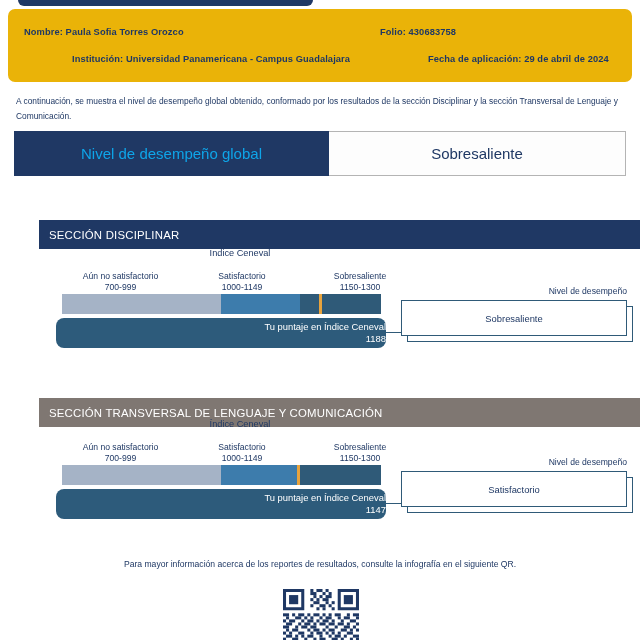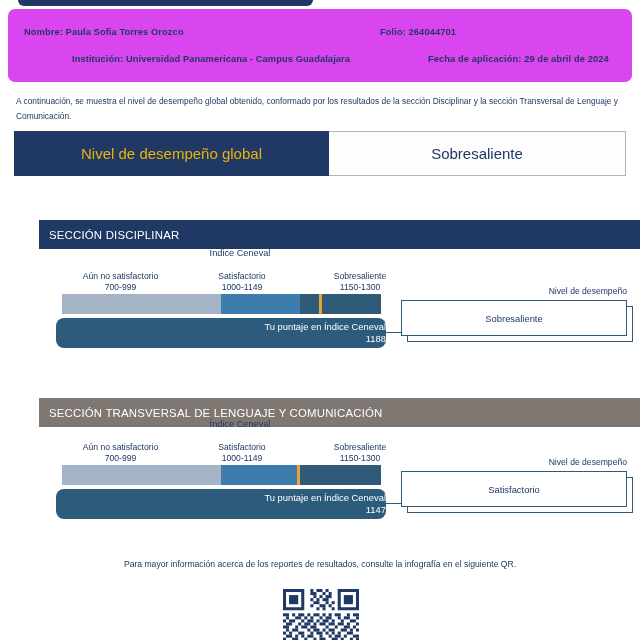--- a/index.html
+++ b/index.html
@@ -29,21 +29,21 @@
     border-radius: 0 0 6px 6px;
   }
 
   
   .id-panel {
     position: absolute;
     left: 8px;
     top: 9px;
     width: 624px;
     height: 73px;
-    background: #d946ef;
+    background: #eab308;
     border-radius: 7px;
   }
   .id-row {
     position: absolute;
     display: flex;
     font-size: 9.3px;
     font-weight: bold;
     color: #1f3864;
     letter-spacing: .1px;
     white-space: nowrap;
@@ -69,21 +69,21 @@
     position: absolute;
     left: 14px;
     top: 131px;
     width: 612px;
     height: 45px;
     display: flex;
   }
   .global-label {
     flex: 0 0 315px;
     background: #1f3864;
-    color: #eab308;
+    color: #0ea5e9;
     font-size: 15px;
     display: flex;
     align-items: center;
     justify-content: center;
   }
   .global-value {
     flex: 1 1 auto;
     background: #fdfdfd;
     border: 1px solid #b4b4b4;
     border-left: none;
@@ -258,21 +258,21 @@
 </style>
 </head>
 <body>
 
 <div class="page">
 
   <div class="top-bar"></div>
 
   <div class="id-panel">
     <div class="id-row r1 id-left">Nombre: Paula Sofia Torres Orozco</div>
-    <div class="id-row r1 id-right">Folio: 264044701</div>
+    <div class="id-row r1 id-right">Folio: 430683758</div>
     <div class="id-row r2 id-left">Institución: Universidad Panamericana - Campus Guadalajara</div>
     <div class="id-row r2 id-right">Fecha de aplicación: 29 de abril de 2024</div>
   </div>
 
   <div class="intro">A continuación, se muestra el nivel de desempeño global obtenido, conformado por los resultados de la sección Disciplinar y la sección Transversal de Lenguaje y Comunicación.</div>
 
   <div class="global-row">
     <div class="global-label">Nivel de desempeño global</div>
     <div class="global-value">Sobresaliente</div>
   </div>

